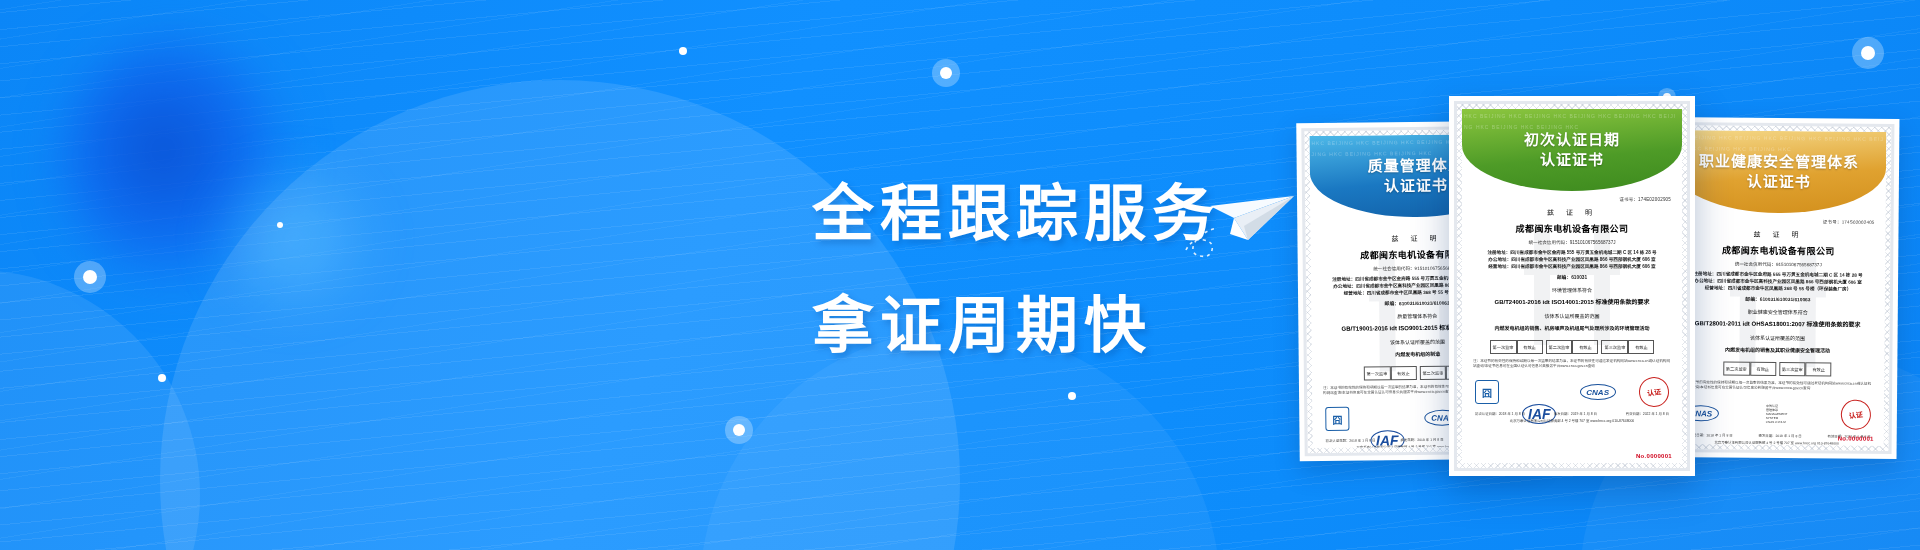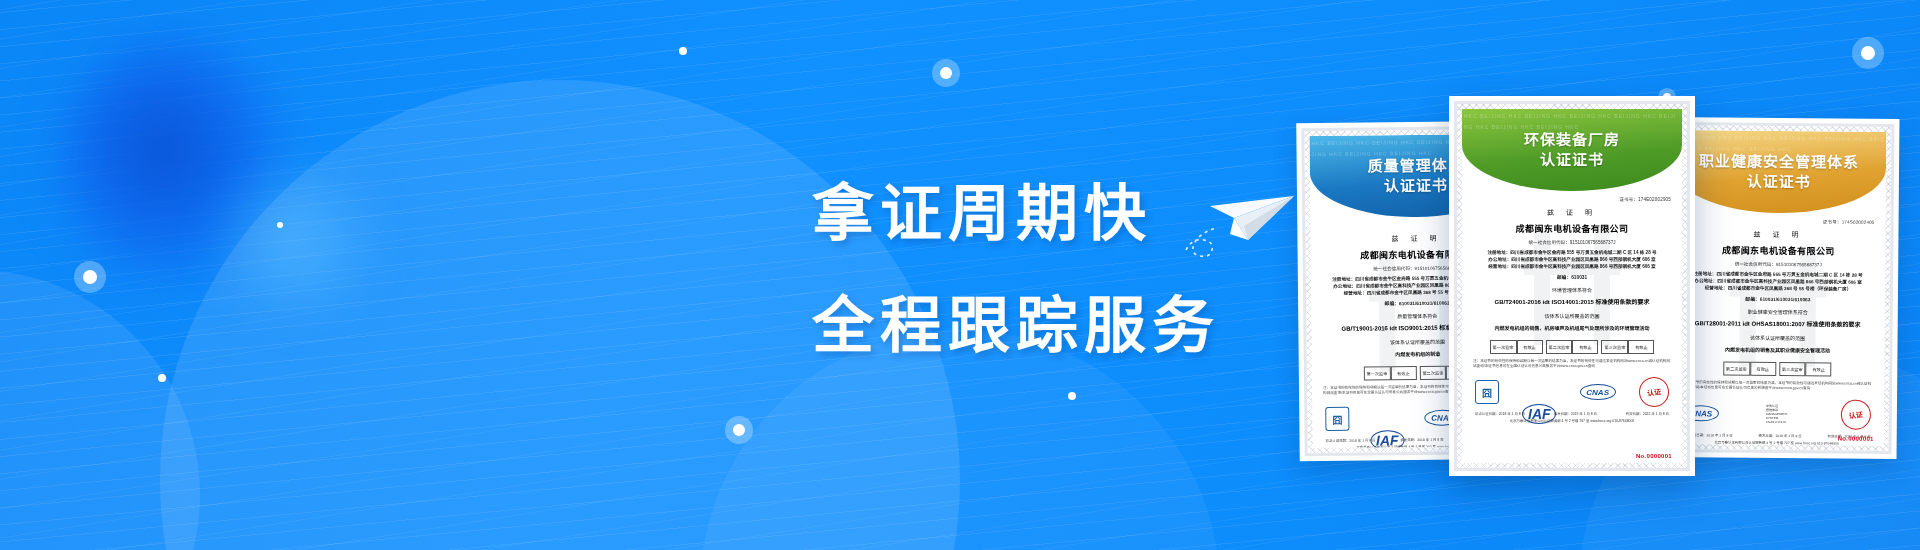--- a/index.html
+++ b/index.html
@@ -351,22 +351,22 @@
       <div class="dot" style="left: 158px; top: 374px; width: 8px; height: 8px;"></div>
       <div class="dot" style="left: 679px; top: 47px; width: 8px; height: 8px;"></div>
       <div class="dot halo" style="left: 940px; top: 67px; width: 12px; height: 12px; box-shadow: rgba(255, 255, 255, 0.28) 0px 0px 0px 8px;"></div>
       <div class="dot halo" style="left: 733px; top: 424px; width: 12px; height: 12px; box-shadow: rgba(255, 255, 255, 0.28) 0px 0px 0px 8px;"></div>
       <div class="dot" style="left: 1068px; top: 392px; width: 8px; height: 8px;"></div>
       <div class="dot halo" style="left: 1663px; top: 93px; width: 8px; height: 8px; box-shadow: rgba(255, 255, 255, 0.28) 0px 0px 0px 5px;"></div>
       <div class="dot halo" style="left: 1861px; top: 46px; width: 14px; height: 14px; box-shadow: rgba(255, 255, 255, 0.28) 0px 0px 0px 9px;"></div>
     </div>
 
   <div class="headline">
+    <span class="hl-line">全程跟踪服务</span>
     <span class="hl-line">拿证周期快</span>
-    <span class="hl-line">全程跟踪服务</span>
   </div>
 
   <div class="plane-wrap">
     <svg viewBox="0 0 120 86" width="120" height="86">
       <path d="M4 74 q6 -12 18 -10 q10 2 8 10 q-2 8 -12 6 q-10 -2 -6 -12 q5 -11 22 -16" fill="none" stroke="#ffffff" stroke-width="1.6" stroke-dasharray="3 4" opacity=".85"></path>
       <path d="M28 30 L112 20 L52 42 Z" fill="#ffffff" opacity=".97"></path>
       <path d="M52 42 L112 20 L66 64 Z" fill="#e9eff6"></path>
       <path d="M52 42 L66 64 L48 58 Z" fill="#ffffff"></path>
       <path d="M112 20 L66 64 L62 50 Z" fill="#cfd9e4" opacity=".9"></path>
     </svg>
@@ -490,21 +490,21 @@
 
       <div class="cert-serial">No.0000001</div>
     </div>
   </div>
       <div class="cert cert-center">
     <div class="cert-border"></div>
     <div class="cert-face">
 
       <div class="cert-head head-green">
         <div class="watermark">HKC BEIJING HKC BEIJING HKC BEIJING HKC BEIJING HKC BEIJING HKC BEIJING HKC BEIJING HKC</div>
-        <div class="t1">环保装备厂房</div>
+        <div class="t1">初次认证日期</div>
         <div class="t2">认证证书</div>
       </div>
 
       <div class="cert-body">
         <div class="wm-shape"></div>
 
         <div class="cert-no">证书号：174E02002905</div>
         <div class="cert-zm">兹 证 明</div>
         <div class="cert-company">成都闽东电机设备有限公司</div>
         <div class="cert-code">统一社会信用代码：91510106756568737J</div>

